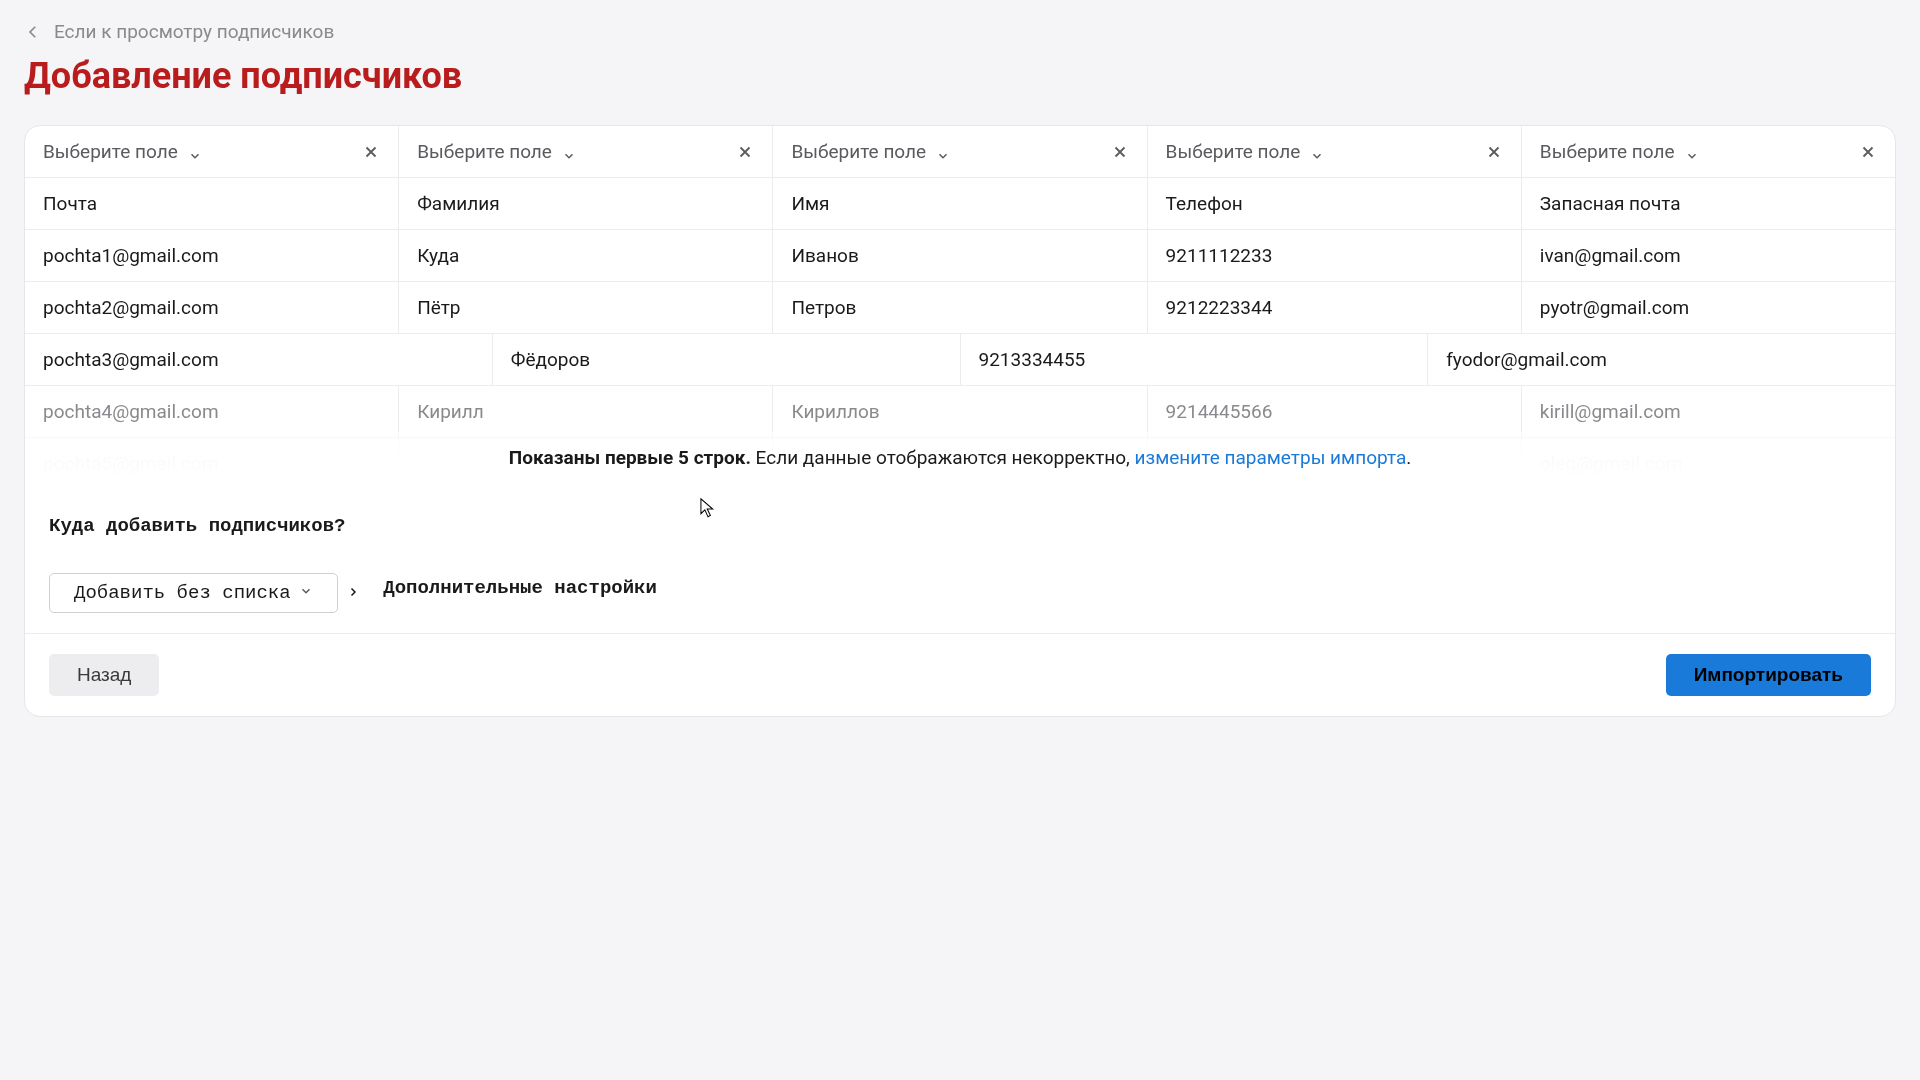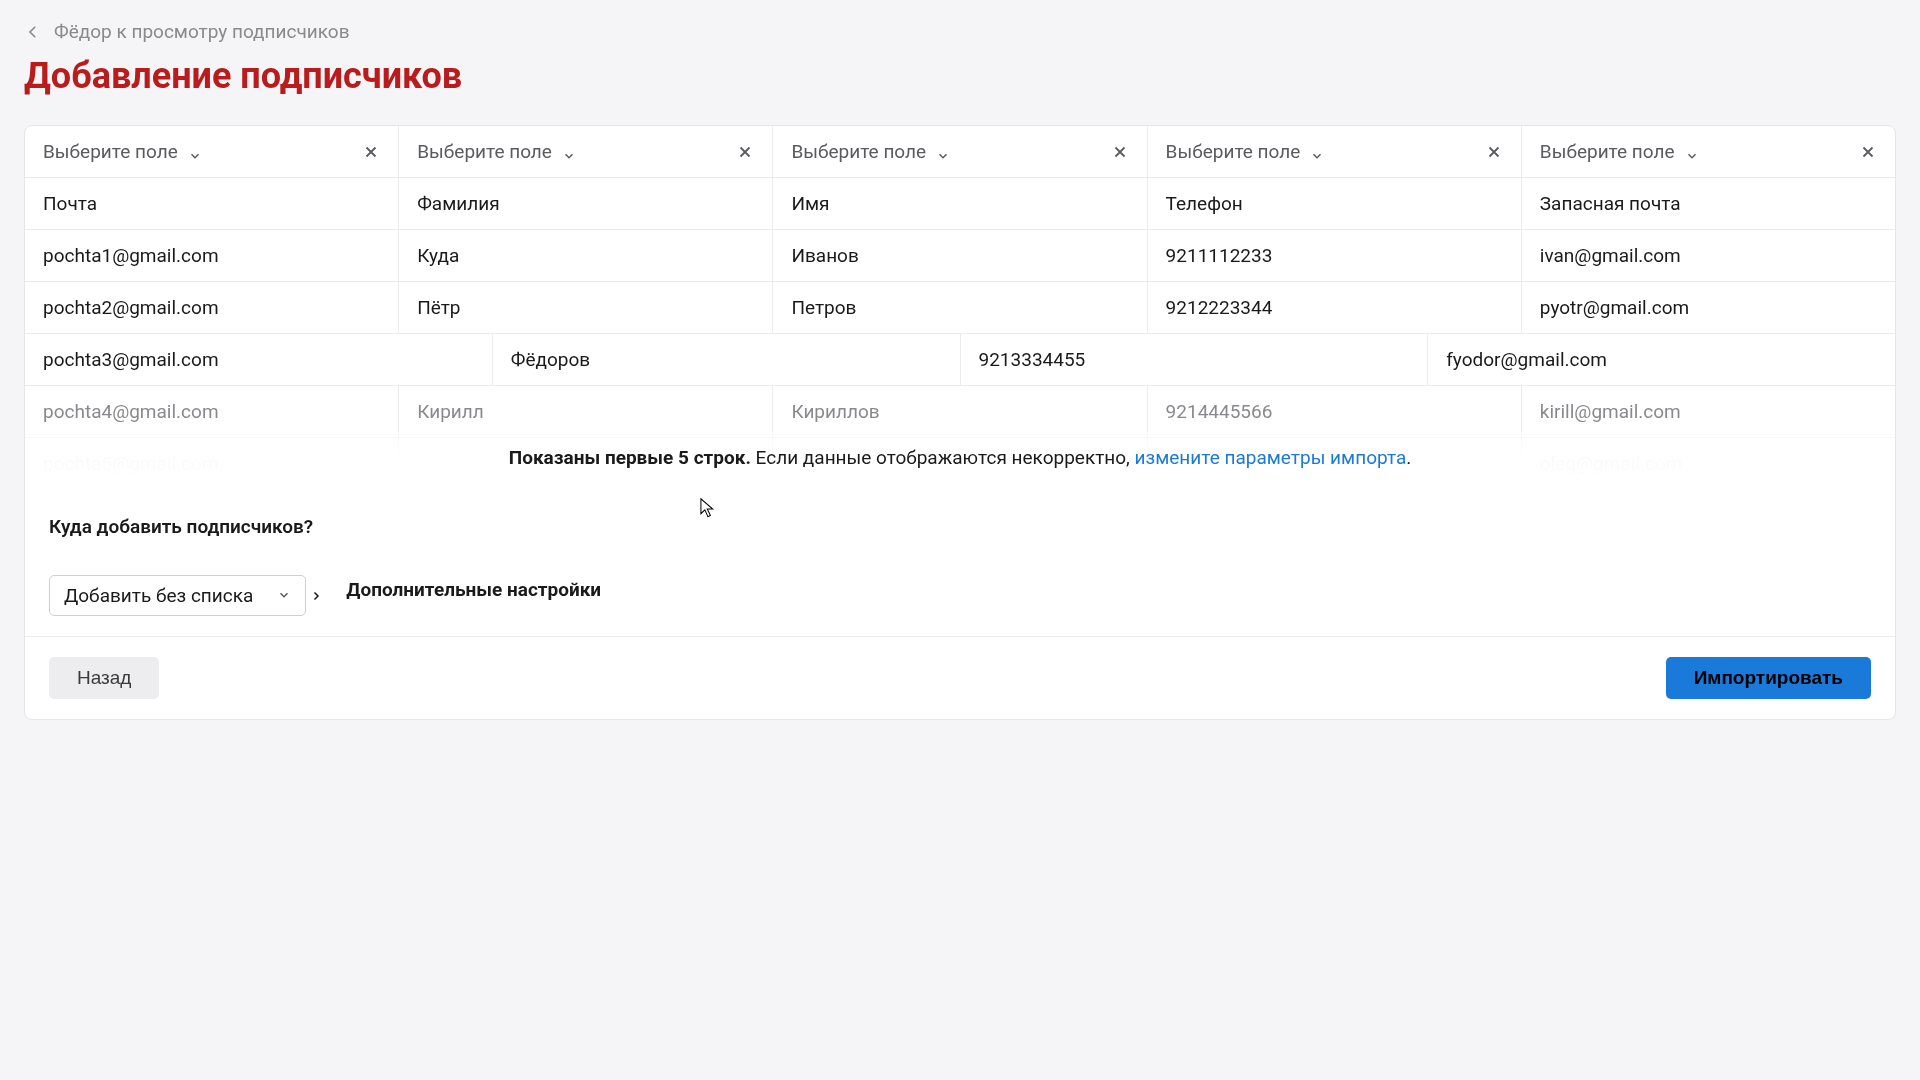--- a/index.html
+++ b/index.html
@@ -32,21 +32,21 @@
 .page-title {
   font-size: 36px;
   font-weight: 700;
   color: #b91c1c;
   margin-top: 4px;
   margin-bottom: 28px;
 }
 .panel {
   background: #fff;
   border: 1px solid #e6e6ea;
-  border-radius: 8px;
+  border-radius: 16px;
   overflow: hidden;
 }
 .table {
   width: 100%;
   position: relative;
 }
 .row {
   display: flex;
   border-bottom: 1px solid #ececef;
 }
@@ -92,33 +92,34 @@
   text-align: center;
   font-size: 19px;
   padding: 14px 0 20px 0;
   background: linear-gradient(to bottom, rgba(255,255,255,0.55) 0%, rgba(255,255,255,0.92) 35%, #fff 100%);
   pointer-events: none;
 }
 .preview-overlay b { font-weight: 700; }
 .preview-overlay a { color: #1a7ad9; text-decoration: none; pointer-events: auto; cursor: pointer; }
 .section {
   padding: 26px 24px 20px 24px;
+  font-family: Liberation Mono, monospace;
 }
 .section-label {
   font-size: 19px;
   font-weight: 600;
   margin-bottom: 12px;
 }
 .select-control {
   display: inline-flex;
   align-items: flex-start;
-  gap: 24px;
+  gap: 8px;
   border: 1px solid #cfcfd4;
   border-radius: 5px;
-  padding: 8px 14px;
+  padding: 8px 24px;
   font-size: 19px;
   cursor: pointer;
 }
 .additional {
   display: inline-flex;
   align-items: center;
   gap: 24px;
   font-size: 19px;
   font-weight: 700;
   cursor: pointer;
@@ -163,21 +164,21 @@
 </head>
 <body>
 
 <div class="page">
   <div class="back-link">
     <span class="back-arrow">
       <svg viewBox="0 0 24 24" fill="none" stroke="#8a8a8e" stroke-width="2.2">
           <path d="M15 5l-7 7 7 7"></path>
         </svg>
     </span>
-    <span>Фёдор к просмотру подписчиков</span>
+    <span>Если к просмотру подписчиков</span>
   </div>
 
   <h1 class="page-title">Добавление подписчиков</h1>
 
   <div class="panel">
     <div class="table">
 
       <div class="row header-row">
         <div class="cell">
           <span class="field-select">

